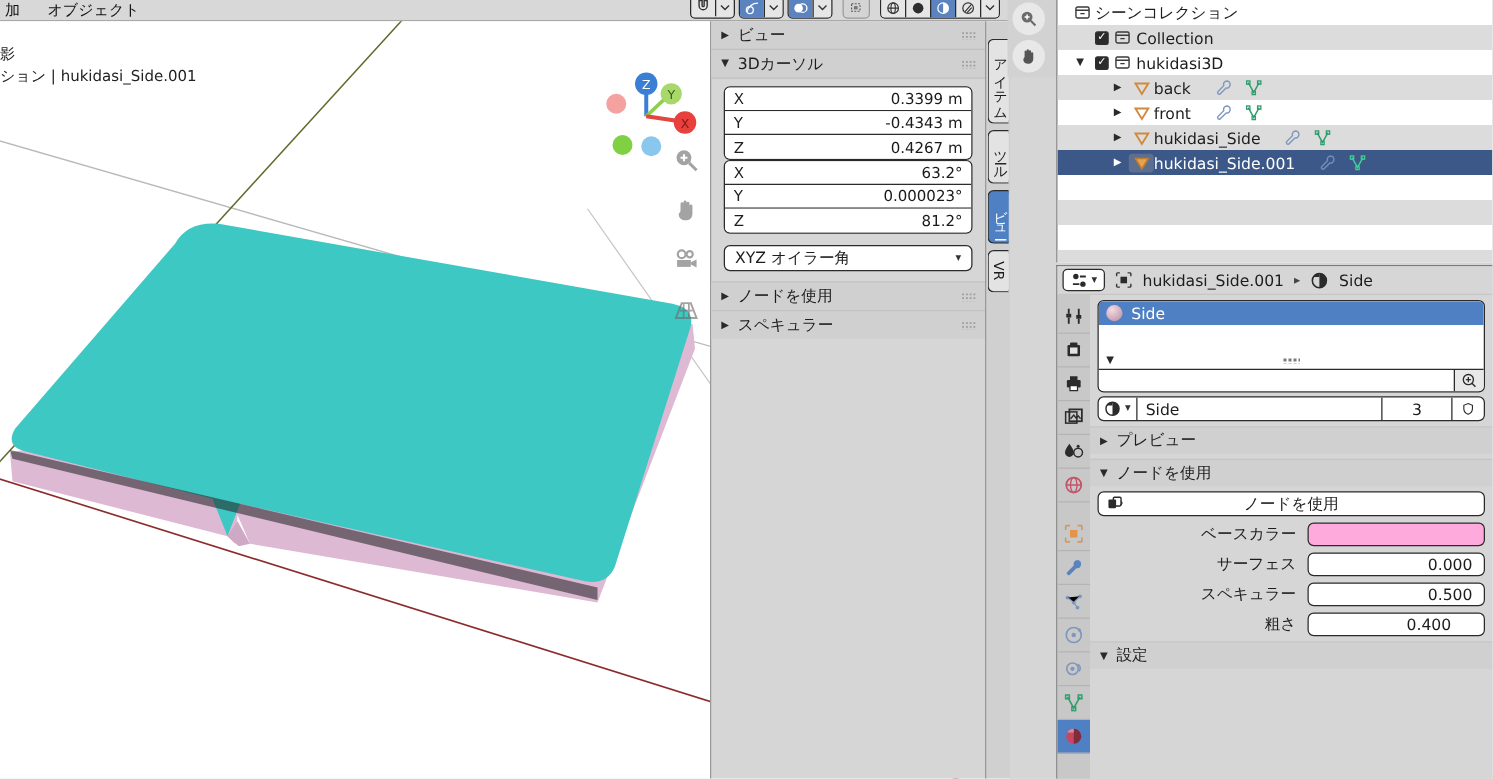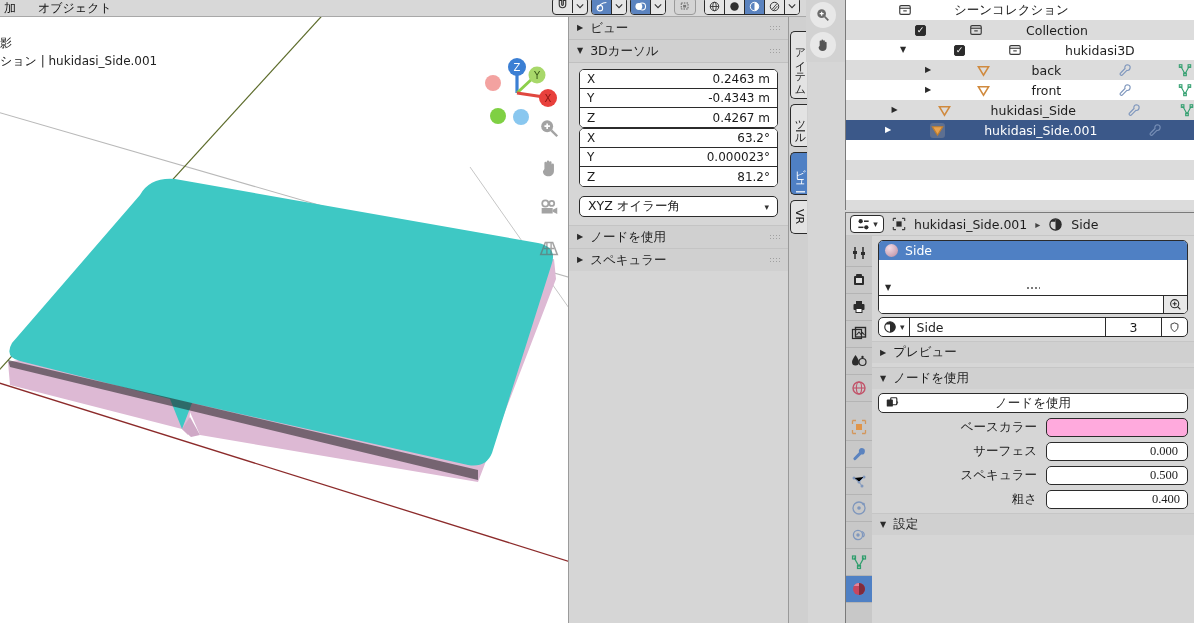--- a/index.html
+++ b/index.html
@@ -89,21 +89,21 @@
     padding: 8px 3px; font-size: 11px; color:#1a1a1a; white-space: nowrap;
     width: 17px; display:flex; align-items:center; justify-content:center;
   }
   .vtab.sel { background:#4f80c4; color:#fff; border-color:#2b2b2b; }
 
   
   #outliner {
     position: absolute; left: 845px; top: 0; width: 349px; height: 210px;
     background: #ffffff; border-left: 1px solid #7a7a7a; overflow: hidden;
   }
-  .ol-row { height: 20px; display:flex; align-items:center; font-size:12.5px; white-space: nowrap; gap: 39px; }
+  .ol-row { height: 20px; display:flex; align-items:center; font-size:12.5px; white-space: nowrap; }
   .ol-row.alt { background:#dcdcdc; }
   .ol-row.sel { background:#3b5889; color:#fff; }
   .ol-indent { display:inline-block; }
   .cbox {
     width:11px; height:11px; border:1px solid #2e2e2e; background:#f5f5f5;
     display:inline-flex; align-items:center; justify-content:center;
     font-size:9px; color:#111; line-height:1; border-radius:2px;
   }
   .cbox.on { background:#2b2b2b; color:#fff; }
   .ico { display:inline-flex; align-items:center; justify-content:center; }
@@ -154,21 +154,21 @@
 
   .sec-hdr {
     height:22px; background:#d0d0d0; display:flex; align-items:center; gap:7px;
     padding-left:8px; font-size:12.5px; margin-top:4px; border-top:1px solid #c6c6c6;
   }
   .usenodes {
     margin: 4px 6px 0 6px; height:20px; border:1px solid #2b2b2b; border-radius:5px;
     background:#fff; display:flex; align-items:center; justify-content:center;
     position:relative; font-size:12.5px;
   }
-  .prop-row { display:flex; align-items:center; margin: 5px 6px 0 6px; height:19px;font-family:Liberation Serif, serif; }
+  .prop-row { display:flex; align-items:center; margin: 5px 6px 0 6px; height:19px; }
   .prop-label { flex: 0 0 168px; text-align:right; padding-right:9px; font-size:12.5px; }
   .prop-ctrl { flex:1; height:19px; border:1px solid #2b2b2b; border-radius:5px;
                position:relative; overflow:hidden; background:#fff;
                display:flex; align-items:center; justify-content:center; font-size:12.5px; }
   .slider-fill { position:absolute; left:0; top:0; bottom:0; background:#5b83bf; }
   .prop-ctrl span { position: relative; z-index:1; }
 
   
   #float-widget { position:absolute; left:806px; top:0px; width:40px; height:62px;
      background:#d2d2d2; }
@@ -363,21 +363,21 @@
       <div class="pnl-header">
         <span class="tri">▼</span>
         <span>3Dカーソル</span>
         <span class="grip"></span>
       </div>
 
       <div class="pnl-body">
         <div class="field-group">
           <div class="field-row">
             <span>X</span>
-            <span class="fv">0.2463 m</span>
+            <span class="fv">0.3399 m</span>
           </div>
           <div class="field-row">
             <span>Y</span>
             <span class="fv">-0.4343 m</span>
           </div>
           <div class="field-row">
             <span>Z</span>
             <span class="fv">0.4267 m</span>
           </div>
         </div>
@@ -787,21 +787,21 @@
         <span class="prop-ctrl">
           <span class="slider-fill" style="width:50%;"></span>
           <span style="position:absolute;right:9px;">0.500</span>
         </span>
       </div>
 
       <div class="prop-row">
         <span class="prop-label">粗さ</span>
         <span class="prop-ctrl">
           <span class="slider-fill" style="width:36%;"></span>
-          <span style="position:absolute;right:7px;">0.400</span>
+          <span style="position:absolute;right:26px;">0.400</span>
         </span>
       </div>
 
       <div class="sec-hdr">
         <span class="tri">▼</span>
         <span>設定</span>
       </div>
     </div>
   </div>
 

